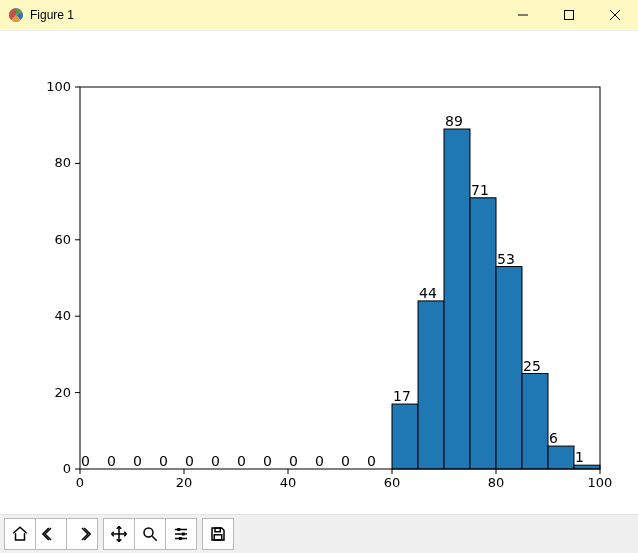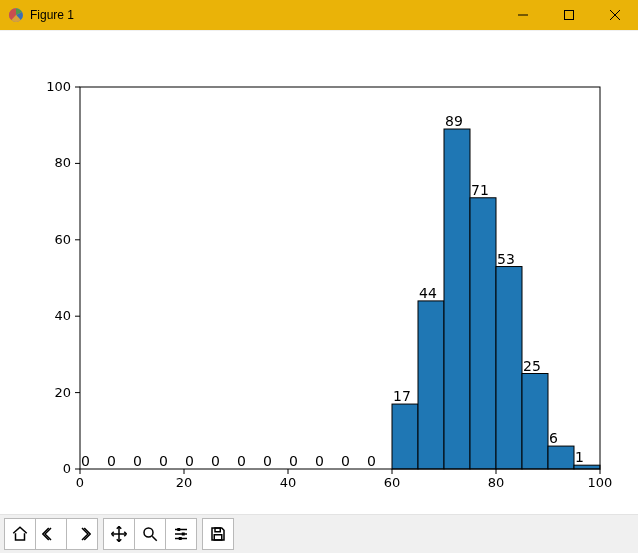--- a/index.html
+++ b/index.html
@@ -17,21 +17,21 @@
     height: 553px;
     display: flex;
     flex-direction: column;
     background: #ffffff;
   }
   
   .titlebar {
     height: 30px;
     display: flex;
     align-items: center;
-    background: #eab308;
+    background: #fef9c3;
     border-bottom: 1px solid #f0f0f0;
     user-select: none;
     text-align: center;
   }
   .titlebar .app-icon {
     width: 16px;
     height: 16px;
     margin: 0 6px 0 8px;
     display: flex;
     align-items: center;

